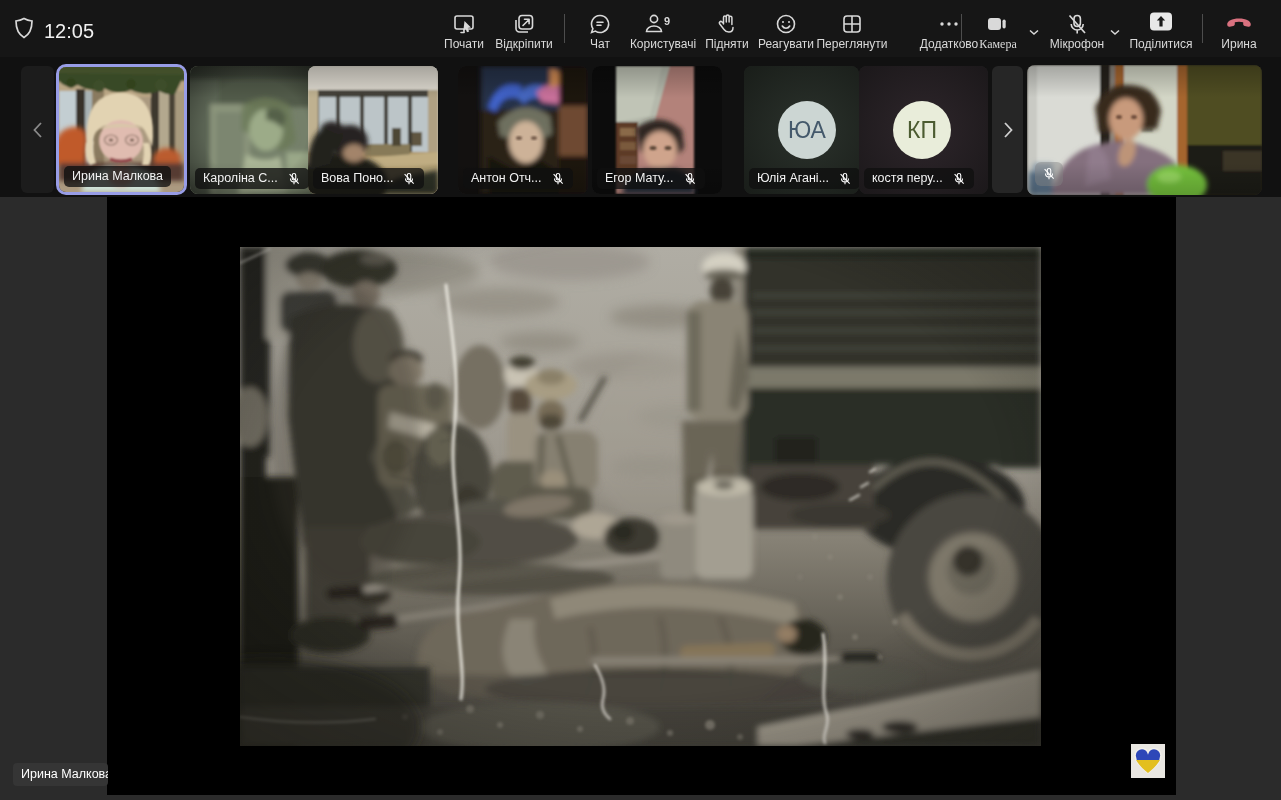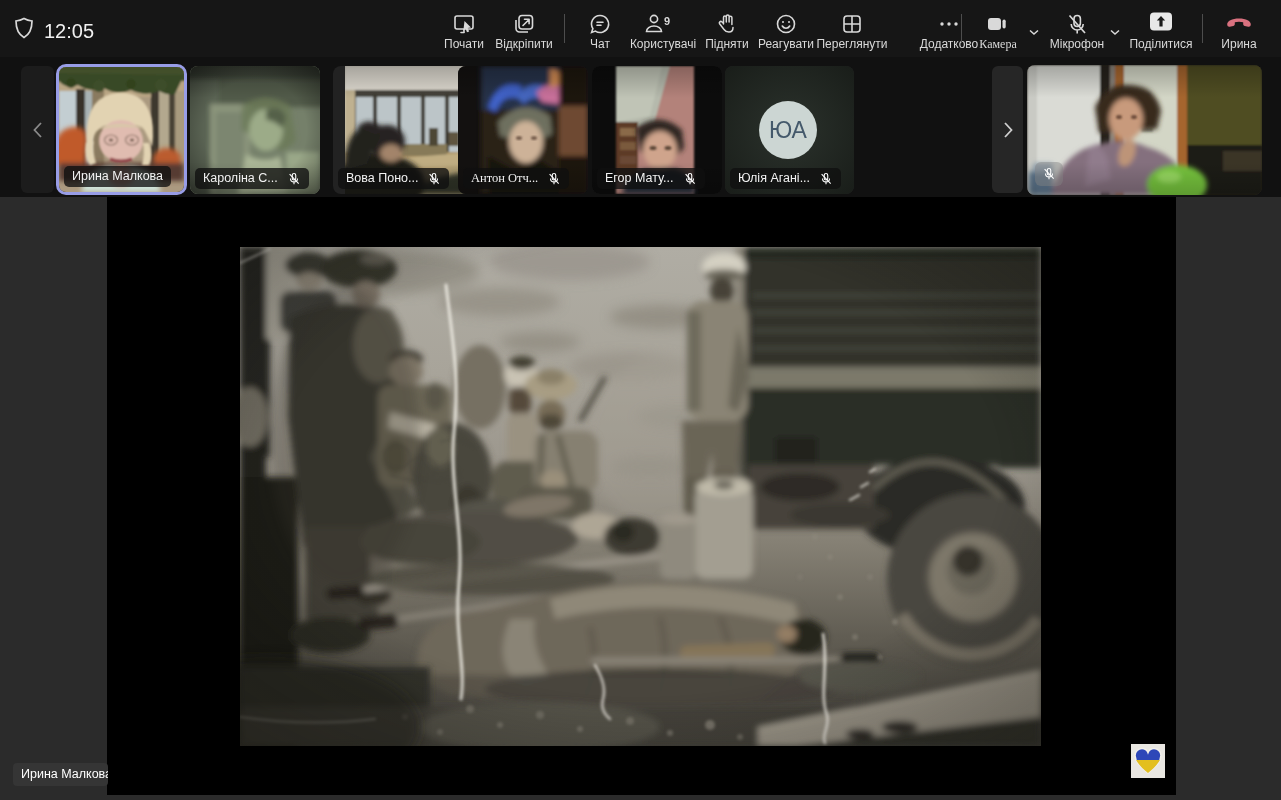--- a/index.html
+++ b/index.html
@@ -196,21 +196,21 @@
       </g>
       <rect width="130" height="128" fill="url(#vg2)"></rect>
       <rect width="130" height="128" fill="url(#vigc)"></rect>
     </svg>
     <div class="nlabel">Кароліна С... <svg width="14" height="14" viewBox="0 0 24 24" fill="none" stroke="#fff" stroke-width="1.9">
           <rect x="9" y="2.5" width="6" height="11" rx="3"></rect>
           <path d="M6 11 a6 6 0 0 0 12 0 M12 17 v4"></path>
           <path d="M4.5 3.5 L20 20"></path>
         </svg></div>
   </div>
-  <div class="tile" id="t3" style="left:333px;width:130px;padding-left:12px;">
+  <div class="tile" id="t3" style="left:308px;width:130px;">
     <svg width="130" height="128" viewBox="0 0 130 128">
       <defs>
           <radialGradient id="vigc" cx="50%" cy="50%" r="72%">
             <stop offset="55%" stop-color="#000" stop-opacity="0"></stop>
             <stop offset="100%" stop-color="#000" stop-opacity="0.45"></stop>
           </radialGradient>
         </defs>
       <rect width="130" height="128" fill="#c6c2b4"></rect>
       <g filter="url(#b15)">
         <rect x="0" y="0" width="130" height="24" fill="#dedad0"></rect>
@@ -239,21 +239,21 @@
         <ellipse cx="46" cy="87" rx="11" ry="9" fill="#a3846a"></ellipse>
       </g>
       <rect width="130" height="128" fill="url(#vg2)"></rect>
     </svg>
     <div class="nlabel">Вова Поно... <svg width="14" height="14" viewBox="0 0 24 24" fill="none" stroke="#fff" stroke-width="1.9">
           <rect x="9" y="2.5" width="6" height="11" rx="3"></rect>
           <path d="M6 11 a6 6 0 0 0 12 0 M12 17 v4"></path>
           <path d="M4.5 3.5 L20 20"></path>
         </svg></div>
   </div>
-  <div class="tile" id="t4" style="left:458px;width:130px;font-family:Liberation Serif, serif;">
+  <div class="tile" id="t4" style="left:458px;width:130px;">
     <svg width="130" height="128" viewBox="0 0 130 128">
       <rect width="130" height="128" fill="#131110"></rect>
       <g filter="url(#b3)">
         <rect x="23" y="0" width="78" height="128" fill="#2c2018"></rect>
         <rect x="23" y="0" width="78" height="44" fill="#273049"></rect>
         <path d="M30 42 q 10 -30 34 -22 l -4 12 q -16 -4 -22 14 Z" fill="#3f62c8"></path>
         <path d="M58 30 q 14 -18 34 -8 l -6 12 q -12 -6 -20 4 Z" fill="#4466c0"></path>
         <path d="M78 26 q 20 -16 26 -2 q 6 10 -4 14 l -16 -2 Z" fill="#c86f9a"></path>
         <path d="M92 2 q 14 2 12 16 l -12 4 Z" fill="#d08a52"></path>
         <path d="M40 56 q 24 -26 52 -6 l 2 18 -20 10 -32 -8 Z" fill="#6e705f"></path>
@@ -297,21 +297,21 @@
         <ellipse cx="76" cy="82" rx="3.5" ry="2" fill="#5a4436"></ellipse>
       </g>
       <rect width="130" height="128" fill="url(#vg2)"></rect>
     </svg>
     <div class="nlabel">Егор Мату... <svg width="14" height="14" viewBox="0 0 24 24" fill="none" stroke="#fff" stroke-width="1.9">
           <rect x="9" y="2.5" width="6" height="11" rx="3"></rect>
           <path d="M6 11 a6 6 0 0 0 12 0 M12 17 v4"></path>
           <path d="M4.5 3.5 L20 20"></path>
         </svg></div>
   </div>
-  <div class="tile" id="t6" style="left:725px;width:129px;">
+  <div class="tile" id="t6" style="left:744px;width:115px;">
     <svg width="129" height="128" viewBox="0 0 129 128">
       <defs>
         <radialGradient id="rg6" cx="50%" cy="50%" r="75%">
             <stop offset="0%" stop-color="#2b322c"></stop>
             <stop offset="100%" stop-color="#181c18"></stop>
           </radialGradient>
         <radialGradient id="rg7" cx="50%" cy="50%" r="75%">
             <stop offset="0%" stop-color="#2e262b"></stop>
             <stop offset="100%" stop-color="#1a1719"></stop>
           </radialGradient>
@@ -320,20 +320,32 @@
             <stop offset="25%" stop-color="#000" stop-opacity="0"></stop>
             <stop offset="75%" stop-color="#000" stop-opacity="0"></stop>
             <stop offset="100%" stop-color="#000" stop-opacity="0.2"></stop>
           </linearGradient>
       </defs>
       <rect width="129" height="128" fill="url(#rg6)"></rect>
       <circle cx="63" cy="64" r="29" fill="#ccd6d3"></circle>
       <text x="63" y="72" font-size="23" fill="#44596b" text-anchor="middle" font-family="Liberation Sans">ЮА</text>
     </svg>
     <div class="nlabel">Юлія Агані... <svg width="14" height="14" viewBox="0 0 24 24" fill="none" stroke="#fff" stroke-width="1.9">
+          <rect x="9" y="2.5" width="6" height="11" rx="3"></rect>
+          <path d="M6 11 a6 6 0 0 0 12 0 M12 17 v4"></path>
+          <path d="M4.5 3.5 L20 20"></path>
+        </svg></div>
+  </div>
+  <div class="tile" id="t7" style="left:859px;width:129px;">
+    <svg width="129" height="128" viewBox="0 0 129 128">
+      <rect width="129" height="128" fill="url(#rg7)"></rect>
+      <circle cx="63" cy="64" r="29" fill="#e9edda"></circle>
+      <text x="63" y="72" font-size="23" fill="#4c5c31" text-anchor="middle" font-family="Liberation Sans">КП</text>
+    </svg>
+    <div class="nlabel">костя перу... <svg width="14" height="14" viewBox="0 0 24 24" fill="none" stroke="#fff" stroke-width="1.9">
           <rect x="9" y="2.5" width="6" height="11" rx="3"></rect>
           <path d="M6 11 a6 6 0 0 0 12 0 M12 17 v4"></path>
           <path d="M4.5 3.5 L20 20"></path>
         </svg></div>
   </div>
   <div class="abs" style="left:992px;top:9px;width:31px;height:127px;background:#262626;border-radius:6px;">
     <svg class="abs" style="left:8px;top:54px;" width="16" height="20" viewBox="0 0 16 20" fill="none" stroke="#cfcfcf" stroke-width="1.8">
         <path d="M5 3 L11.5 10 L5 17"></path>
       </svg>
   </div>

